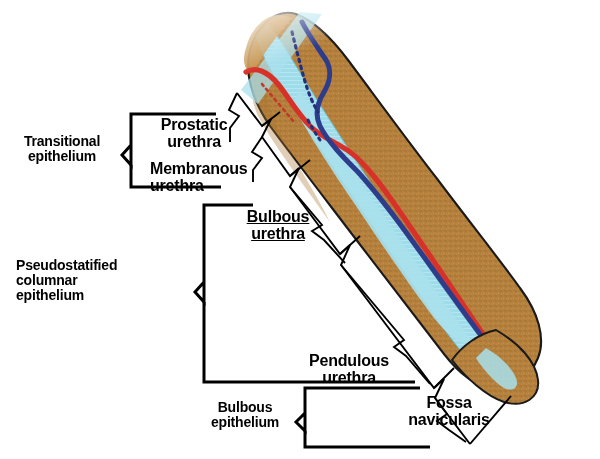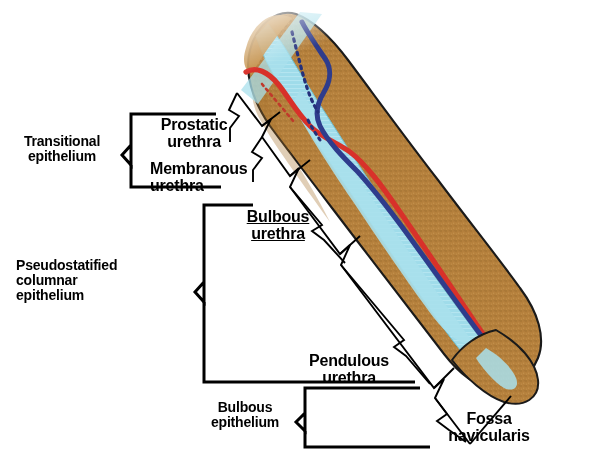--- a/index.html
+++ b/index.html
@@ -250,16 +250,16 @@
 
   <div class="lbl sz-reg ta-right" style="left:150px; top:160px; width:96px;">Membranous
 urethra</div>
 
   <div class="lbl sz-reg ta-center" style="left:238px; top:208px; width:80px;text-decoration:underline;">Bulbous
 urethra</div>
 
   <div class="lbl sz-reg ta-center" style="left:305px; top:320px; width:88px;margin-top:32px;">Pendulous
 urethra</div>
 
-  <div class="lbl sz-reg ta-center" style="left:403px; top:410px; width:92px;margin-left:40px;">Fossa
+  <div class="lbl sz-reg ta-center" style="left:403px; top:394px; width:92px;">Fossa
 navicularis</div>
 
 </div>
 
 </body></html>

